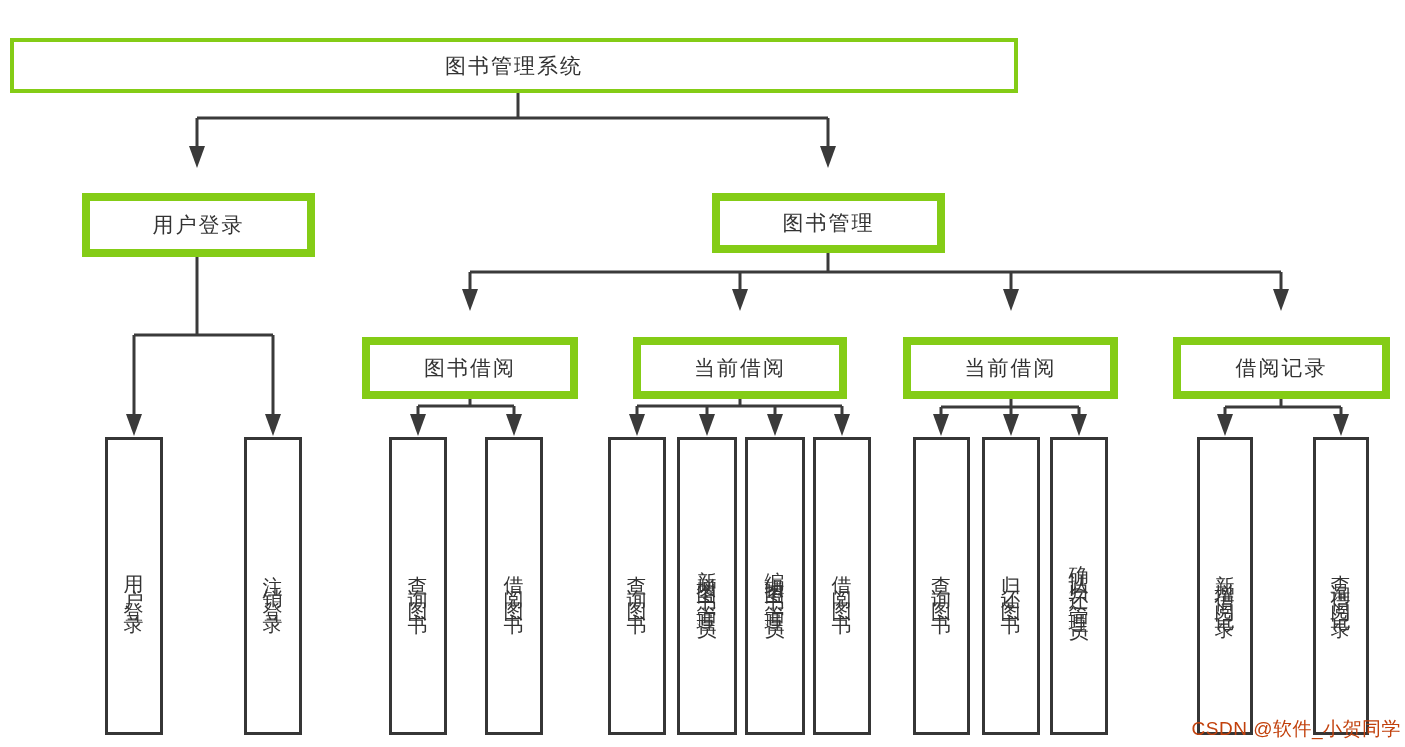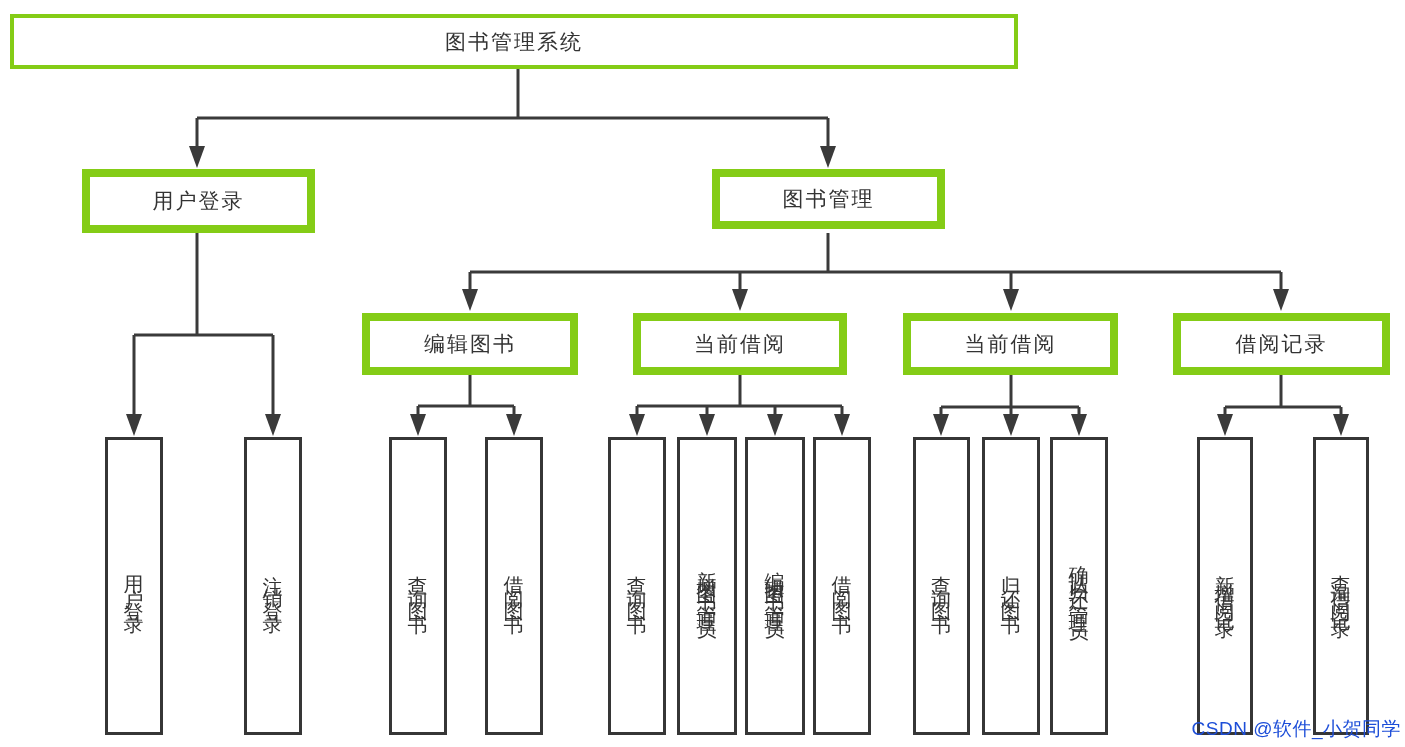--- a/index.html
+++ b/index.html
@@ -5,39 +5,39 @@
   html,body { margin:0; padding:0; background:#ffffff; }
   .canvas {
     position:relative; width:1405px; height:747px; background:#ffffff;
     font-family:"Liberation Sans", sans-serif; overflow:hidden;
   }
   .wires { position:absolute; left:0; top:0; z-index:0; }
   .node {
     position:absolute; box-sizing:border-box; background:#ffffff;
     border:8px solid #84cc16; color:#333333; z-index:1;
     display:flex; align-items:center; justify-content:center;
-    font-size:21px; letter-spacing:2px; font-weight:500;
+    font-size:21px; letter-spacing:2px; font-weight:500;margin-top:24px;
   }
   .node.root { border-width:4px; }
   .leaf {
     position:absolute; box-sizing:border-box; background:#ffffff;
     border:3px solid #363636; color:#333333; z-index:1; top:437px; height:298px;
     display:flex; align-items:center; justify-content:center;
   }
   .vtext {
     writing-mode:vertical-rl; text-orientation:mixed;
     font-size:20px; color:#333333; font-weight:500; line-height:1;
   }
   .len4  .vtext { letter-spacing:13px; }
   .len6  .vtext { letter-spacing:9px; }
   .len9  .vtext { letter-spacing:8px; }
   .len10 .vtext { letter-spacing:7px; }
   .watermark {
     position:absolute; right:4px; top:716px; z-index:5;
-    font-size:19px; color:#1d4ed8; letter-spacing:0.5px; white-space:nowrap;
+    font-size:19px; color:#c2410c; letter-spacing:0.5px; white-space:nowrap;
   }
 </style>
 </head>
 <body>
 
 <div class="canvas">
 
   <svg class="wires" width="1405" height="747" viewBox="0 0 1405 747" aria-hidden="true">
     <g stroke="#3a3a3a" stroke-width="3" fill="none">
 
@@ -86,21 +86,21 @@
       <polygon points="1217,414 1233,414 1225,436"></polygon>
       <polygon points="1333,414 1349,414 1341,436"></polygon>
     </g>
   </svg>
 
   <div class="node root" style="left:10px; top:14px; width:1008px; height:55px;">图书管理系统</div>
 
   <div class="node" style="left:82px; top:169px; width:233px; height:64px;">用户登录</div>
   <div class="node" style="left:712px; top:169px; width:233px; height:60px;">图书管理</div>
 
-  <div class="node" style="left:362px; top:313px; width:216px; height:62px;">编辑图书</div>
+  <div class="node" style="left:362px; top:313px; width:216px; height:62px;">图书借阅</div>
   <div class="node" style="left:633px; top:313px; width:214px; height:62px;">当前借阅</div>
   <div class="node" style="left:1173px; top:313px; width:217px; height:62px;">借阅记录</div>
   <div class="node" style="left:903px; top:313px; width:215px; height:62px;">当前借阅</div>
 
   <div class="leaf len4" style="left:105px; width:58px;">
     <span class="vtext">用户登录</span>
   </div>
   <div class="leaf len4" style="left:244px; width:58px;">
     <span class="vtext">注销登录</span>
   </div>

